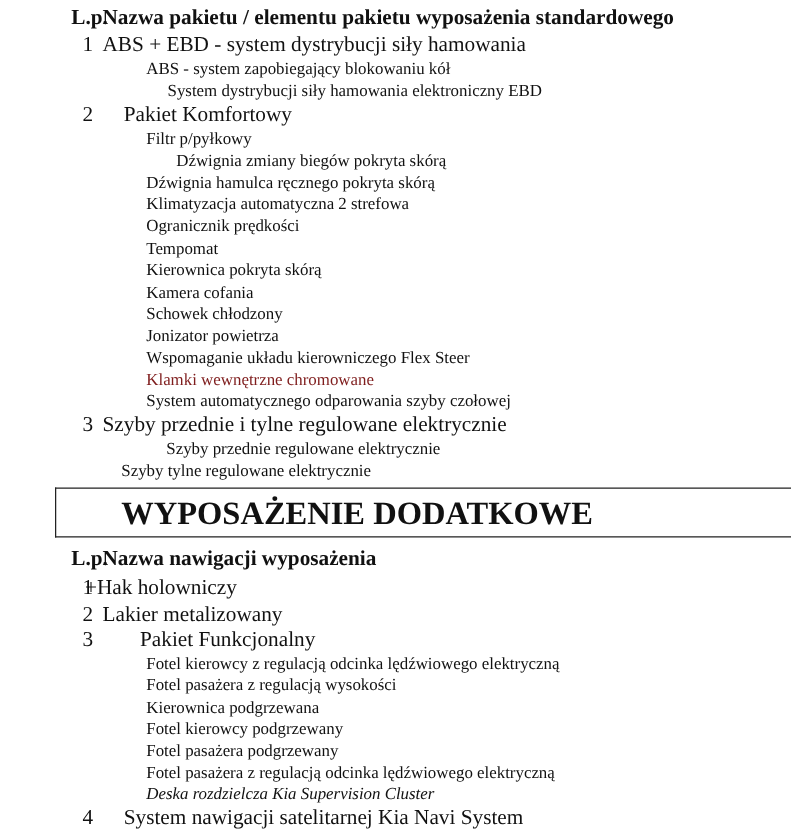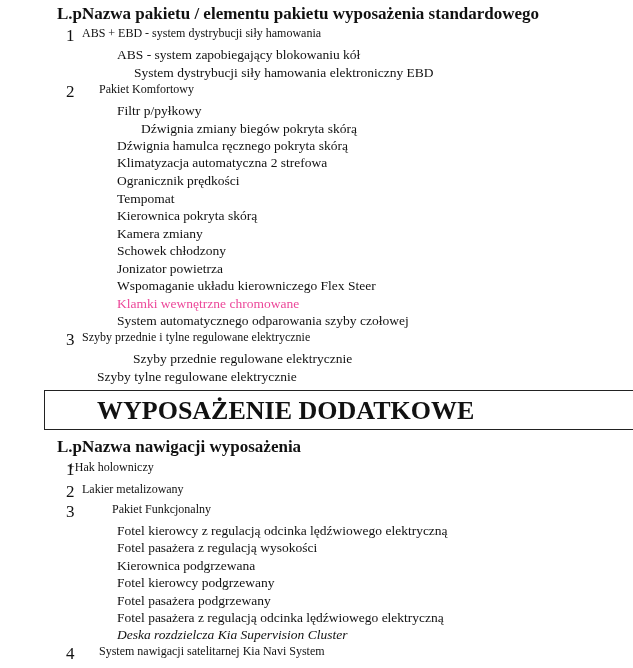--- a/index.html
+++ b/index.html
@@ -1,23 +1,23 @@
 <!DOCTYPE html>
 <html><head>
 <meta charset="utf-8">
 <style>
   html, body { margin:0; padding:0; background:#ffffff; }
   body { width:633px; height:668px; position:relative; overflow:hidden;
          font-family:"Liberation Serif", serif; color:#111111; }
   .abs { position:absolute; white-space:nowrap; }
   .hdr { font-weight:bold; font-size:17px; }
   .num { font-size:17px; }
-  .pkg { font-size:12px; }
+  .pkg { font-size:17px; }
   .sub { font-size:13.5px; }
-  .muted { color:#ec4899; }
+  .muted { color:#7f1d1d; }
   .box { position:absolute; left:44px; top:390px; width:600px; height:38px;
          border:1.5px solid #222; border-right:none; }
   .box-title { position:absolute; left:52px; top:5px; font-weight:bold; font-size:26px; }
 </style>
 </head>
 <body>
 
 <div class="abs hdr" style="left:57px;top:4px;">L.p.</div>
 <div class="abs hdr" style="left:82px;top:4px;">Nazwa pakietu / elementu pakietu wyposażenia standardowego</div>
 
@@ -28,21 +28,21 @@
 
 <div class="abs num" style="left:66px;top:82px;">2</div>
 <div class="abs pkg" style="left:99px;top:82px;">Pakiet Komfortowy</div>
 <div class="abs sub" style="left:117px;top:103px;">Filtr p/pyłkowy</div>
 <div class="abs sub" style="left:125px;top:121px;margin-left:16px;">Dźwignia zmiany biegów pokryta skórą</div>
 <div class="abs sub" style="left:117px;top:138px;">Dźwignia hamulca ręcznego pokryta skórą</div>
 <div class="abs sub" style="left:117px;top:155px;">Klimatyzacja automatyczna 2 strefowa</div>
 <div class="abs sub" style="left:117px;top:173px;">Ogranicznik prędkości</div>
 <div class="abs sub" style="left:117px;top:191px;">Tempomat</div>
 <div class="abs sub" style="left:117px;top:208px;">Kierownica pokryta skórą</div>
-<div class="abs sub" style="left:117px;top:226px;">Kamera zmiany</div>
+<div class="abs sub" style="left:117px;top:226px;">Kamera cofania</div>
 <div class="abs sub" style="left:117px;top:243px;">Schowek chłodzony</div>
 <div class="abs sub" style="left:117px;top:261px;">Jonizator powietrza</div>
 <div class="abs sub" style="left:117px;top:278px;">Wspomaganie układu kierowniczego Flex Steer</div>
 <div class="abs sub muted" style="left:117px;top:296px;">Klamki wewnętrzne chromowane</div>
 <div class="abs sub" style="left:117px;top:313px;">System automatycznego odparowania szyby czołowej</div>
 
 <div class="abs num" style="left:66px;top:330px;">3</div>
 <div class="abs pkg" style="left:82px;top:330px;">Szyby przednie i tylne regulowane elektrycznie</div>
 <div class="abs sub" style="left:97px;top:351px;margin-left:36px;">Szyby przednie regulowane elektrycznie</div>
 <div class="abs sub" style="left:97px;top:369px;">Szyby tylne regulowane elektrycznie</div>

